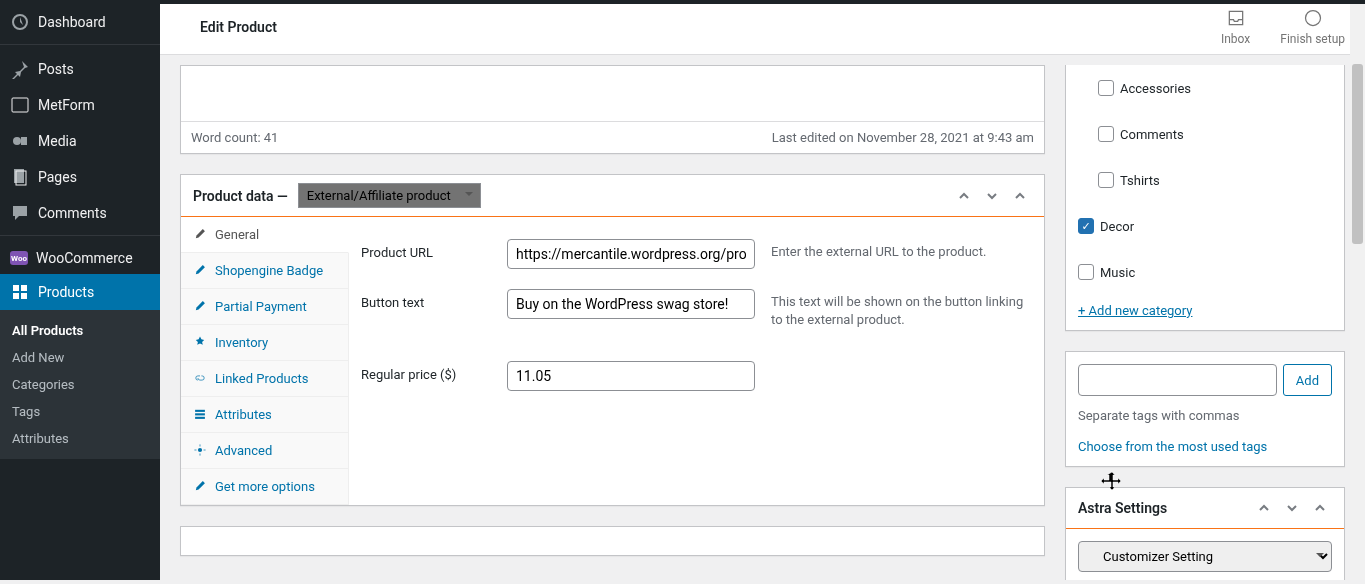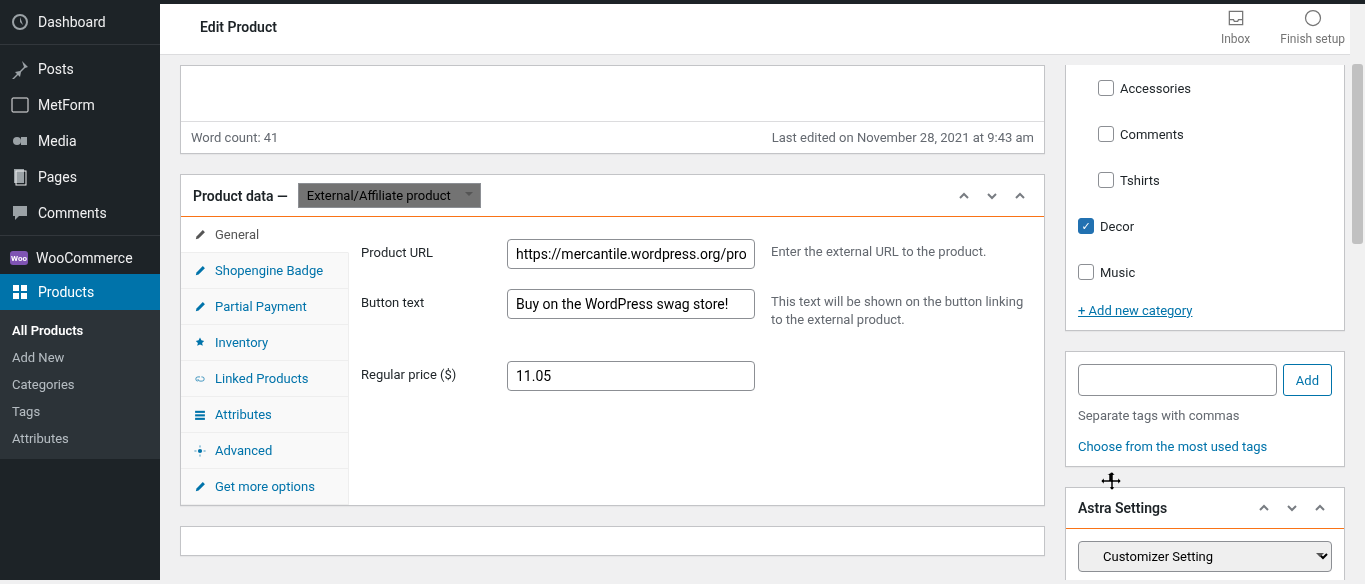--- a/index.html
+++ b/index.html
@@ -31,21 +31,21 @@
 .postbox-header{border-bottom:1px solid #f97316;padding:8px 12px;display:flex;align-items:center;justify-content:space-between}
 .postbox-header h2{font-size:14px;font-weight:600}
 .handle-actions{display:flex;gap:4px}
 .handle-btn{width:24px;height:24px;border:none;background:none;cursor:pointer;display:flex;align-items:center;justify-content:center;color:#787c82}
 .product-data-header{display:flex;align-items:center;gap:10px}
 .product-type-select{padding:4px 28px 4px 8px;border:1px solid #8c8f94;border-radius:0;font-size:13px;background:#737373;appearance:none;position:relative}
 .select-wrap{position:relative;display:inline-block}
 .select-wrap::after{content:'';position:absolute;right:8px;top:50%;transform:translateY(-50%);width:0;height:0;border:4px solid transparent;border-top-color:#555}
 .product-data-body{display:flex}
 .product-tabs{width:168px;background:#f9f9f9;border-right:1px solid #eee}
-.product-tab{padding:10px 12px;display:flex;align-items:flex-end;gap:8px;font-size:13px;color:#0073aa;cursor:pointer;border-bottom:1px solid #eee}
+.product-tab{padding:10px 12px;display:flex;align-items:flex-start;gap:8px;font-size:13px;color:#0073aa;cursor:pointer;border-bottom:1px solid #eee}
 .product-tab.active{background:#fff;color:#555;border-right:1px solid #fff;margin-right:-1px}
 .product-tab svg{width:14px;height:14px;fill:currentColor}
 .product-panel{flex:1;padding:12px}
 .form-row{display:flex;align-items:flex-start;padding:10px 0;gap:16px}
 .form-label{width:130px;font-size:13px;color:#1d2327;padding-top:6px}
 .form-input{width:248px;padding:4px 8px;border:1px solid #8c8f94;border-radius:4px;font-size:14px;height:30px}
 .form-desc{flex:1;color:#646970;font-size:13px;line-height:1.4;padding-top:4px}
 .schedule-link{color:#0073aa;text-decoration:underline;cursor:pointer;padding-top:6px}
 .postbox-inside{padding:12px}
 .cat-list{list-style:none}

